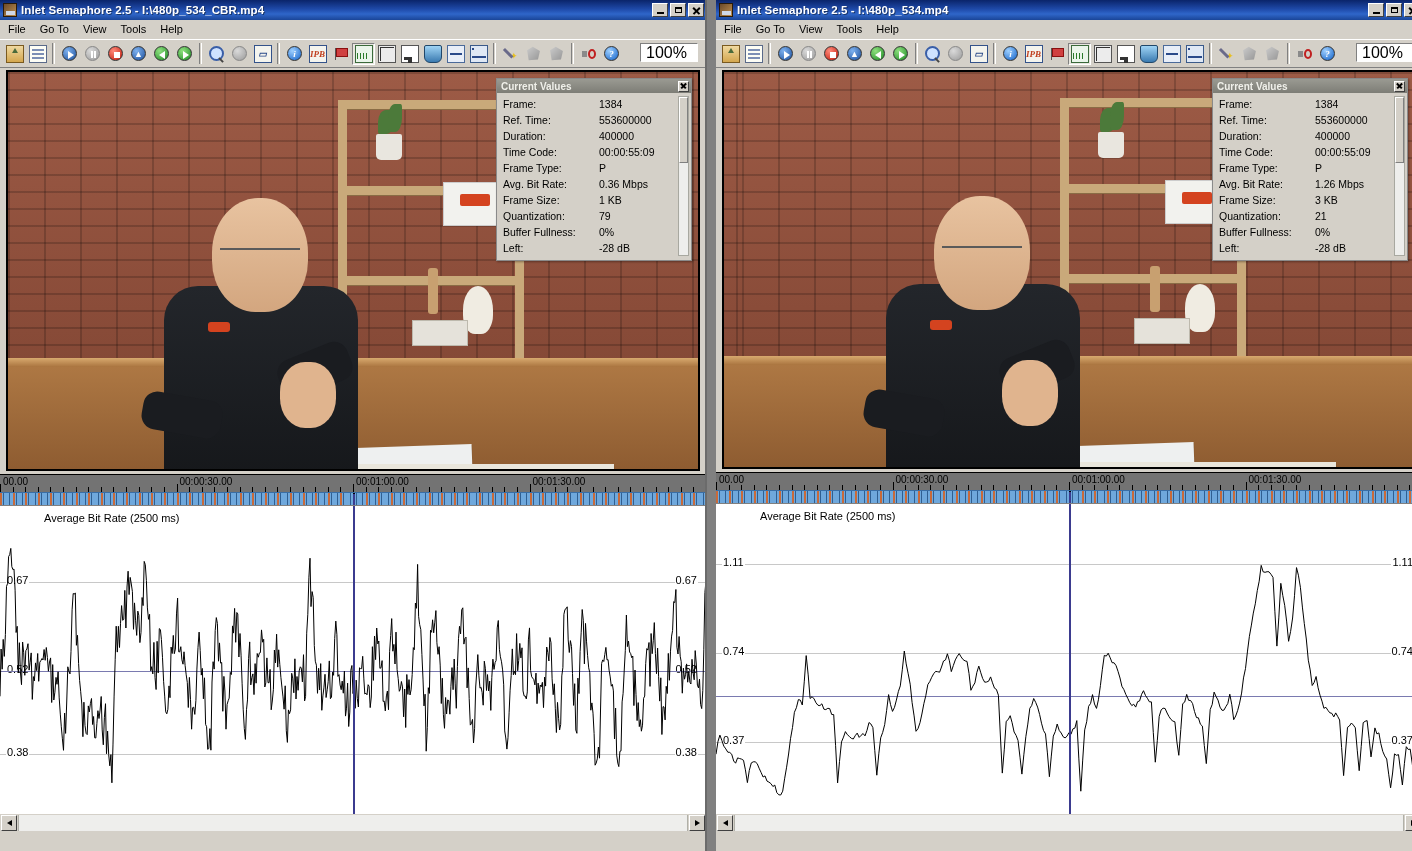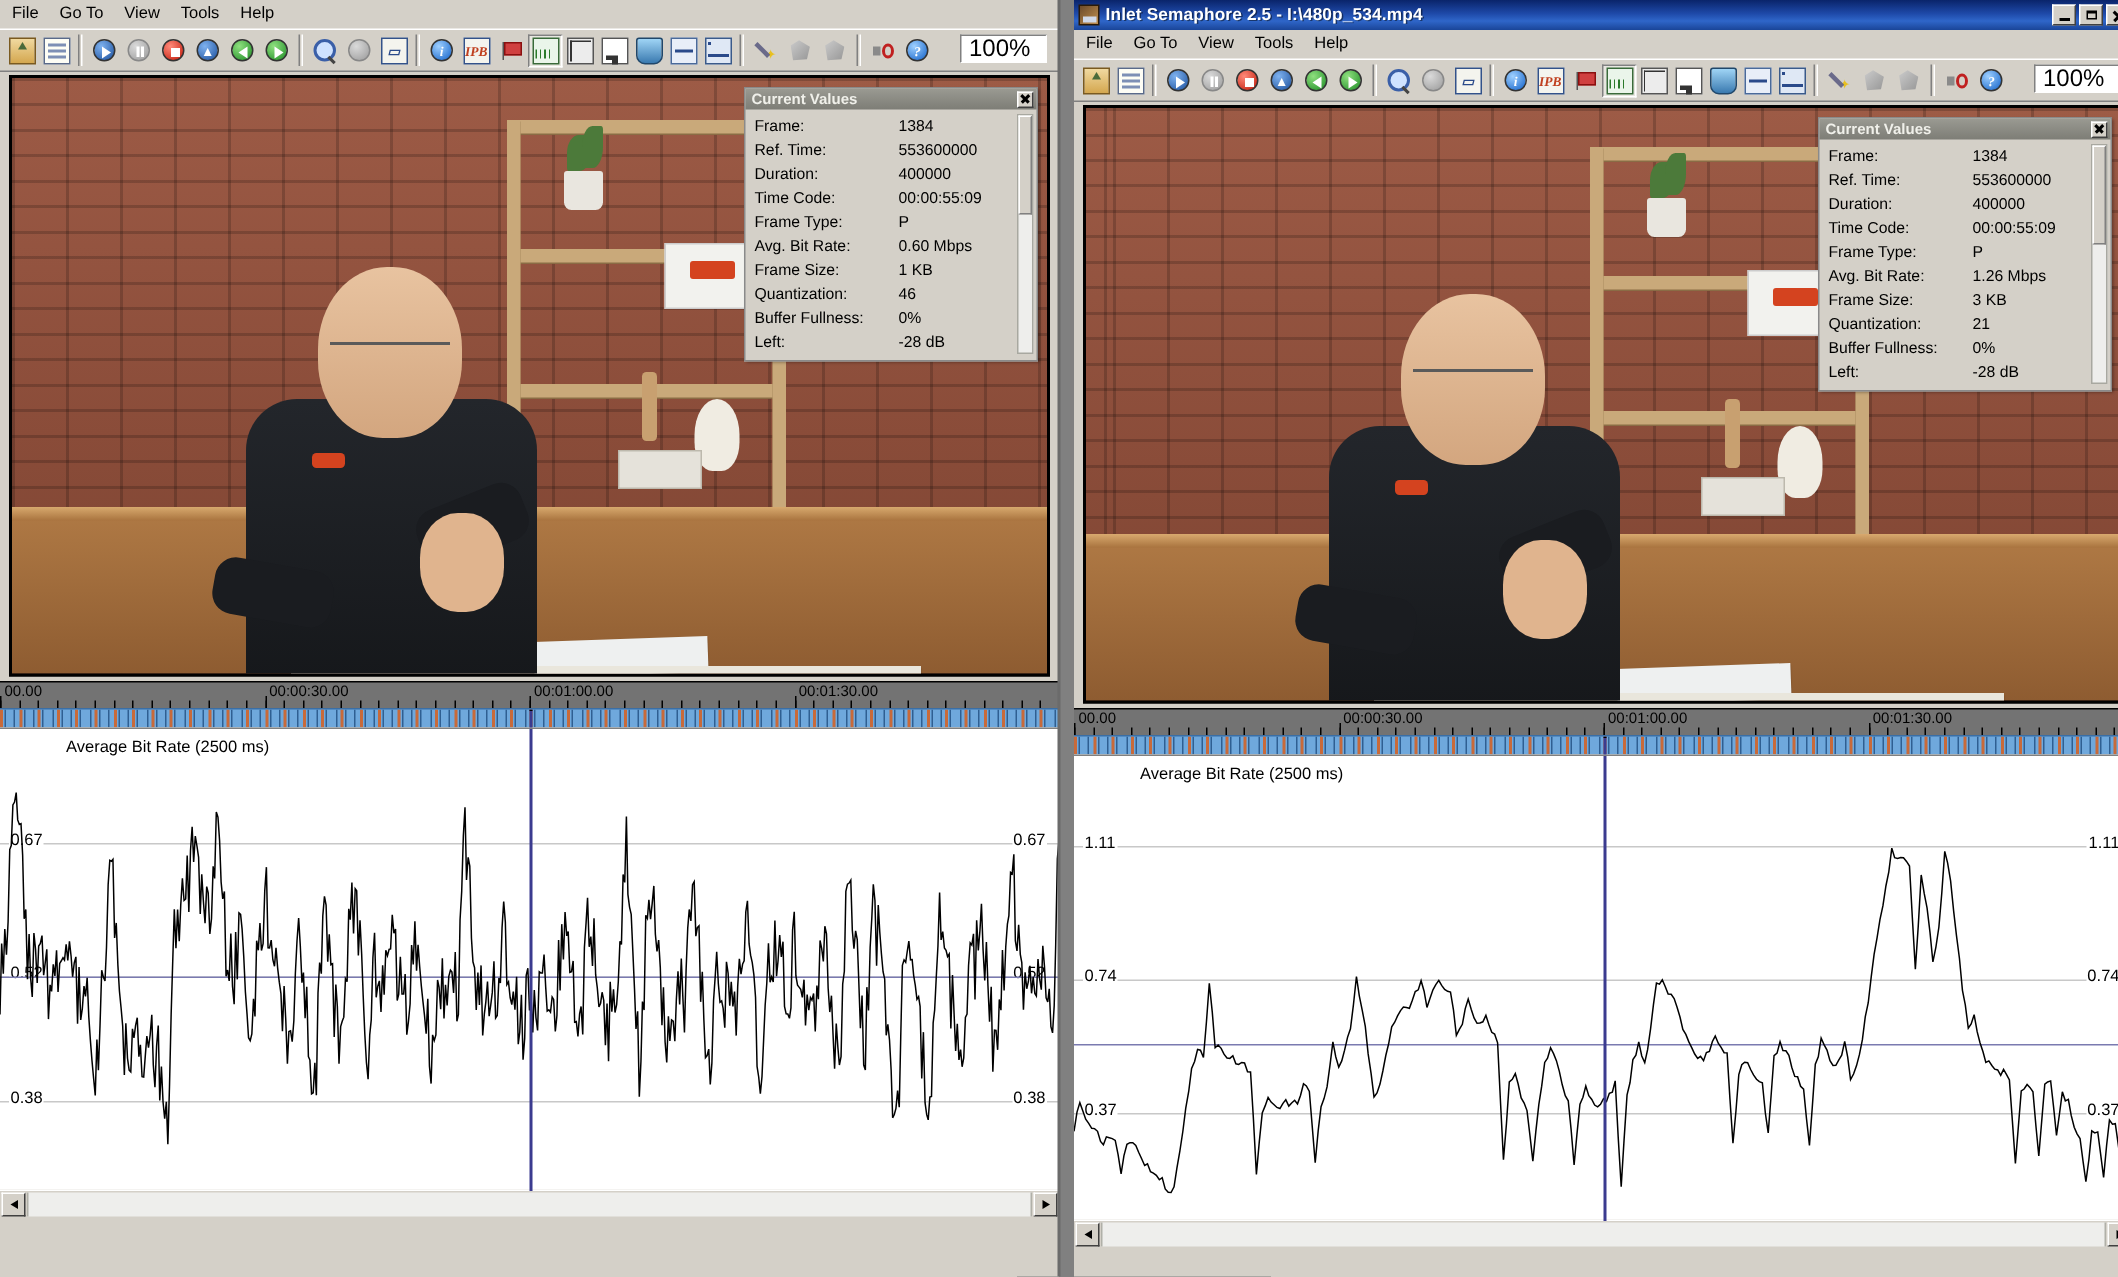--- a/index.html
+++ b/index.html
@@ -167,20 +167,35 @@
   .sarr.l{border-right:5px solid #000;} .sarr.r{border-left:5px solid #000;}
   .strack{flex:1;height:16px;background:#eeeeec;border-left:1px solid #b0b0a8;border-right:1px solid #b0b0a8;}
   .divider{position:absolute;left:705px;top:0;width:2px;height:851px;background:#6b6b6b;z-index:20;}
   .chart-inner{position:absolute;left:0;right:0;top:0;bottom:18px;}
 </style>
 </head>
 <body>
 
 <div class="app left">
 
+  <div class="titlebar">
+    <div class="tb-icon"></div>
+    <div class="tb-title">Inlet Semaphore 2.5 - I:\480p_534_CBR.mp4</div>
+    <div class="tb-btns">
+      <div class="tb-btn">
+          <i class="gl min"></i>
+        </div>
+      <div class="tb-btn">
+          <i class="gl max"></i>
+        </div>
+      <div class="tb-btn">
+          <i class="gl cls"></i>
+        </div>
+    </div>
+  </div>
 
   <div class="menubar">
     <div class="menu-item">File</div>
     <div class="menu-item">Go To</div>
     <div class="menu-item">View</div>
     <div class="menu-item">Tools</div>
     <div class="menu-item">Help</div>
   </div>
 
   <div class="toolbar">
@@ -364,29 +379,29 @@
         <div class="cvrow">
             <span class="k">Time Code:</span>
             <span class="v">00:00:55:09</span>
           </div>
         <div class="cvrow">
             <span class="k">Frame Type:</span>
             <span class="v">P</span>
           </div>
         <div class="cvrow">
             <span class="k">Avg. Bit Rate:</span>
-            <span class="v">0.60 Mbps</span>
+            <span class="v">0.36 Mbps</span>
           </div>
         <div class="cvrow">
             <span class="k">Frame Size:</span>
             <span class="v">1 KB</span>
           </div>
         <div class="cvrow">
             <span class="k">Quantization:</span>
-            <span class="v">46</span>
+            <span class="v">79</span>
           </div>
         <div class="cvrow">
             <span class="k">Buffer Fullness:</span>
             <span class="v">0%</span>
           </div>
         <div class="cvrow">
             <span class="k">Left:</span>
             <span class="v">-28 dB</span>
           </div>
         <div class="cvscroll">

